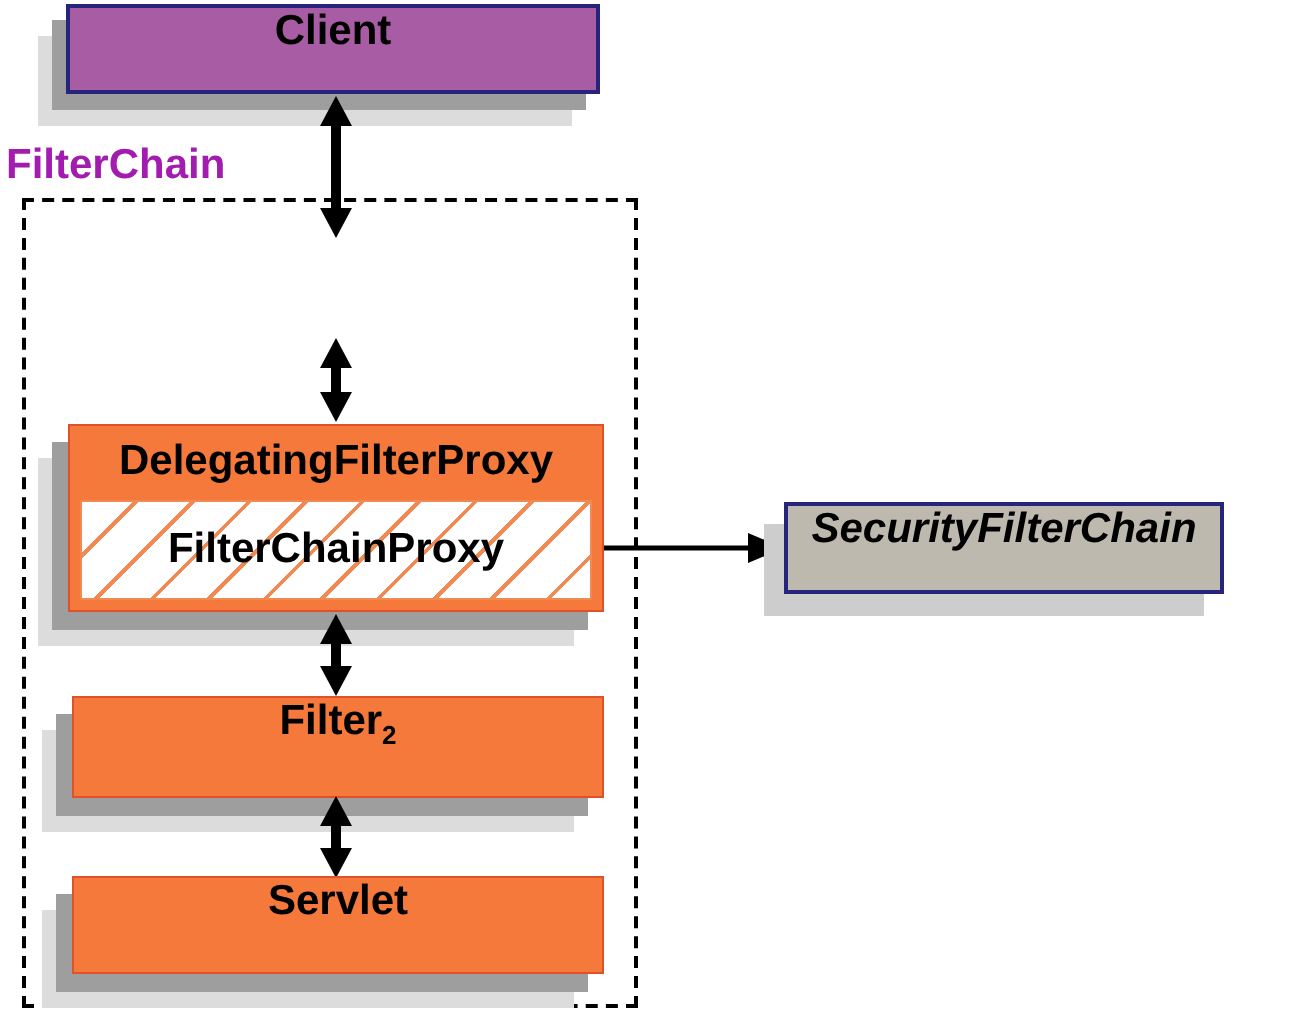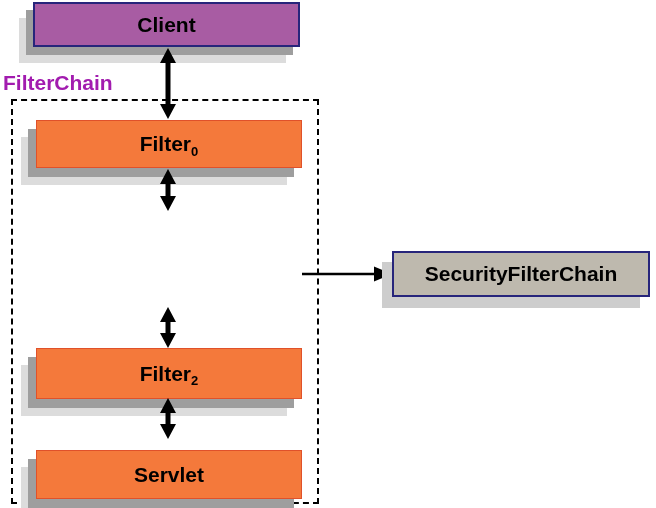--- a/index.html
+++ b/index.html
@@ -22,40 +22,40 @@
   .canvas{
     position:relative;
     width:656px;
     height:508px;
     background:#ffffff;
     overflow:hidden;
   }
   .node{
     position:absolute;
     display:flex;
-    align-items:center;
+    align-items:flex-start;
     justify-content:center;
     font-weight:bold;
     font-size:21px;
     color:#000;
   }
   .client-box{
     left:33px; top:2px; width:267px; height:45px;
     background:var(--purple-fill);
     border:2px solid var(--navy-border);
     box-shadow:-7px 8px 0 var(--shadow-mid), -14px 16px 0 var(--shadow-light);
   }
   .orange-box{
     background:var(--orange-fill);
     border:1.5px solid var(--orange-border);
     box-shadow:-8px 9px 0 var(--shadow-mid), -15px 17px 0 var(--shadow-light);
   }
   .filter0-box{ left:36px; top:120px; width:266px; height:48px; }
   .filter2-box{ left:36px; top:348px; width:266px; height:51px; }
-  .servlet-box{ left:36px; top:438px; width:266px; height:49px;margin-top:12px; }
+  .servlet-box{ left:36px; top:438px; width:266px; height:49px; }
   .dfp-box{
     left:34px; top:212px; width:268px; height:94px;
     display:block;
   }
   .dfp-title{
     height:36px;
     display:flex; align-items:center; justify-content:center;
     font-weight:bold; font-size:21px; color:#000;
   }
   .fcp-inner{
@@ -64,24 +64,25 @@
     background:
       repeating-linear-gradient(135deg,
         rgba(255,255,255,0) 0 18px,
         var(--hatch-line) 18px 20px),
       #ffffff;
     border:1px solid var(--hatch-line);
     display:flex; align-items:center; justify-content:center;
     font-weight:bold; font-size:21px; color:#000;
   }
   .sfc-box{
-    left:392px; top:251px; width:258px; height:46px;
+    left:392px; top:251px; width:220px; height:46px;
     background:var(--gray-fill);
     border:2px solid var(--navy-border);
     box-shadow:-10px 11px 0 var(--sfc-shadow);
+    font-style:italic;
   }
   .filterchain-label{
     position:absolute;
     left:3px; top:71px;
     font-weight:bold; font-size:21px; color:#a21caf;
   }
   .dashed-boundary{
     position:absolute;
     left:11px; top:99px; width:308px; height:405px;
     border:2px dashed #000;
@@ -110,30 +111,33 @@
   <svg class="arrow" style="left:156px; top:48px;" width="24" height="71" viewBox="0 0 24 71">
     <line class="arrow-line" x1="12" y1="13" x2="12" y2="58"></line>
     <polygon class="arrow-head" points="12,0 4,15 20,15"></polygon>
     <polygon class="arrow-head" points="12,71 4,56 20,56"></polygon>
   </svg>
 
   <div class="filterchain-label">FilterChain</div>
 
   <div class="dashed-boundary"></div>
 
-  <div class="node orange-box filter0-box">
-    <span><span>Filter</span><sub class="idx">0</sub></span>
-  </div>
 
   <svg class="arrow" style="left:156px; top:169px;" width="24" height="42" viewBox="0 0 24 42">
     <line class="arrow-line" x1="12" y1="13" x2="12" y2="29"></line>
     <polygon class="arrow-head" points="12,0 4,15 20,15"></polygon>
     <polygon class="arrow-head" points="12,42 4,27 20,27"></polygon>
   </svg>
 
+  <div class="node orange-box dfp-box">
+    <div class="dfp-title">DelegatingFilterProxy</div>
+    <div class="fcp-inner">
+      <span>FilterChainProxy</span>
+    </div>
+  </div>
 
   <svg class="arrow" style="left:302px; top:263px;" width="90" height="22" viewBox="0 0 90 22">
     <line class="arrow-line-thin" x1="0" y1="11" x2="74" y2="11"></line>
     <polygon class="arrow-head" points="90,11 72,3.5 72,18.5"></polygon>
   </svg>
 
   <div class="node sfc-box">
     <span>SecurityFilterChain</span>
   </div>
 

